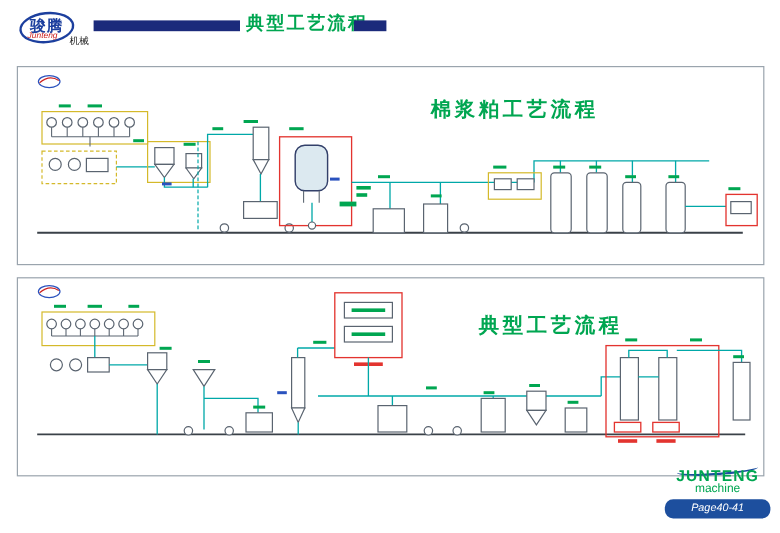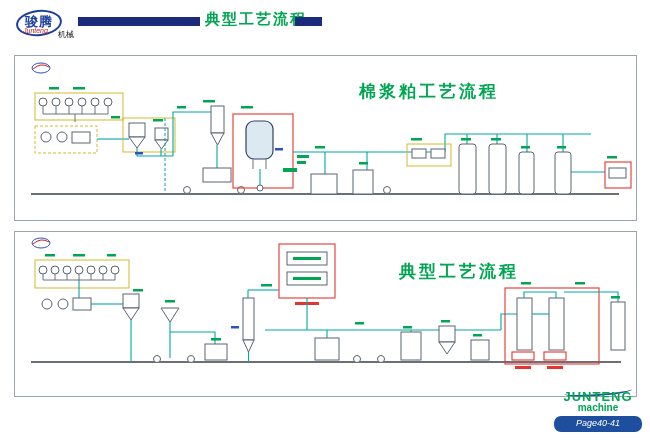--- a/index.html
+++ b/index.html
@@ -44,21 +44,21 @@
   .speck{fill:var(--green);}
   .speckr{fill:var(--red);}
   .speckb{fill:#2a52be;}
   .mark-ellipse{fill:none;stroke:#2a52be;stroke-width:1;}
   .mark-swoosh{fill:none;stroke:#cc2222;stroke-width:1;}
 
   
   .footer{position:absolute;right:8px;bottom:12px;width:88px;text-align:center;}
   .brand-swoosh{position:absolute;left:10px;top:-3px;width:68px;height:9px;border-bottom:2px solid var(--footer_blue);border-radius:50%;transform:rotate(-4deg);}
   .brand-top{font-size:13px;font-weight:bold;color:var(--green);letter-spacing:1px;line-height:13px;position:relative;}
-  .brand-bottom{font-size:10px;font-weight:bold;color:var(--green);line-height:10px;margin-bottom:3px;}
+  .brand-bottom{font-size:10px;font-weight:normal;color:var(--green);line-height:10px;margin-bottom:3px;}
   .page-pill{height:16px;background:var(--footer_blue);border-radius:7px;color:#fff;font-size:9px;font-style:italic;line-height:14px;}
 </style>
 </head>
 <body>
 
 <div class="page">
 
   <header class="header">
     <div class="logo">
       <div class="logo-ellipse"></div>

